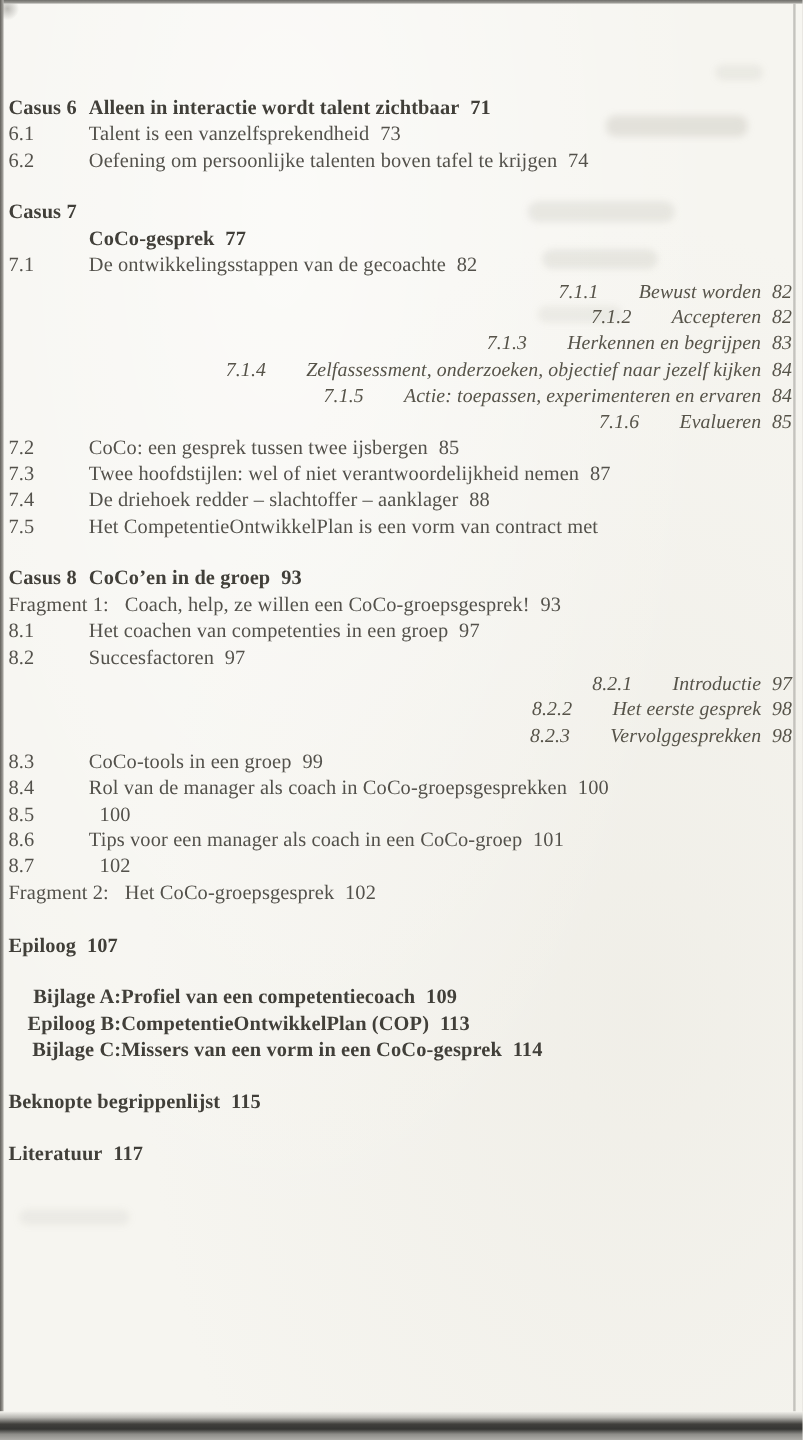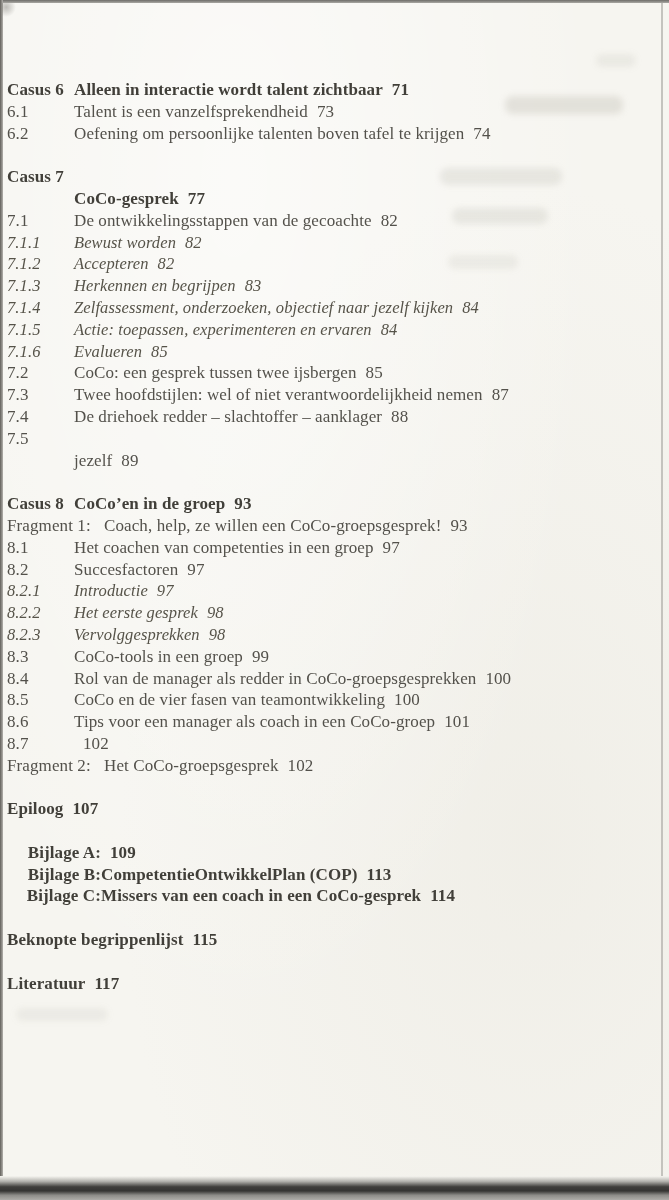--- a/index.html
+++ b/index.html
@@ -46,21 +46,21 @@
     padding-left:7px;
     font-size:17px;color:#53514b;
     letter-spacing:.1px;
     white-space:nowrap;
   }
   .row .col1{flex:none;width:67px;}
   .row .txt{flex:none;}
   .row .pg{flex:none;margin-left:9px;}
   .k-spacer{min-height:21.8px;}
   .k-chapter,.k-chapter-cont,.k-back,.k-bijlage{font-weight:700;color:#413f39;}
-  .k-entry-italic{font-style:italic;font-size:16.5px;color:#565349;}
+  .k-entry-italic{font-style:italic;font-size:16.5px;color:#565349;justify-content:flex-end;}
   .k-fragment .col1{width:97px;}
   .k-bijlage .col1{width:94px;text-align:right;}
 </style>
 </head>
 <body>
 
 <div class="scan">
   <div class="edge edge-top"></div>
   <div class="edge edge-left"></div>
   <div class="edge edge-right"></div>
@@ -143,25 +143,21 @@
         <span class="txt">Twee hoofdstijlen: wel of niet verantwoordelijkheid nemen</span>
         <span class="pg">87</span>
       </div>
       <div class="row k-entry">
         <span class="col1">7.4</span>
         <span class="txt">De driehoek redder – slachtoffer – aanklager</span>
         <span class="pg">88</span>
       </div>
       <div class="row k-entry">
         <span class="col1">7.5</span>
-      </div>
-      <div class="row k-entry-cont">
-        <span class="col1"></span>
-        <span class="txt">jezelf</span>
-        <span class="pg">89</span>
+        <span class="txt">Het CompetentieOntwikkelPlan is een vorm van contract met</span>
       </div>
       <div class="row k-spacer"></div>
       <div class="row k-chapter">
         <span class="col1">Casus 8</span>
         <span class="txt">CoCo’en in de groep</span>
         <span class="pg">93</span>
       </div>
       <div class="row k-fragment">
         <span class="col1">Fragment 1:</span>
         <span class="txt">Coach, help, ze willen een CoCo-groepsgesprek!</span>
@@ -192,26 +188,25 @@
         <span class="txt">Vervolggesprekken</span>
         <span class="pg">98</span>
       </div>
       <div class="row k-entry">
         <span class="col1">8.3</span>
         <span class="txt">CoCo-tools in een groep</span>
         <span class="pg">99</span>
       </div>
       <div class="row k-entry">
         <span class="col1">8.4</span>
-        <span class="txt">Rol van de manager als redder in CoCo-groepsgesprekken</span>
+        <span class="txt">Rol van de manager als coach in CoCo-groepsgesprekken</span>
         <span class="pg">100</span>
       </div>
       <div class="row k-entry">
         <span class="col1">8.5</span>
-        <span class="txt">CoCo en de vier fasen van teamontwikkeling</span>
         <span class="pg">100</span>
       </div>
       <div class="row k-entry">
         <span class="col1">8.6</span>
         <span class="txt">Tips voor een manager als coach in een CoCo-groep</span>
         <span class="pg">101</span>
       </div>
       <div class="row k-entry">
         <span class="col1">8.7</span>
         <span class="pg">102</span>
@@ -222,30 +217,31 @@
         <span class="pg">102</span>
       </div>
       <div class="row k-spacer"></div>
       <div class="row k-back">
         <span class="txt">Epiloog</span>
         <span class="pg">107</span>
       </div>
       <div class="row k-spacer"></div>
       <div class="row k-bijlage">
         <span class="col1">Bijlage A:</span>
+        <span class="txt">Profiel van een competentiecoach</span>
         <span class="pg">109</span>
       </div>
       <div class="row k-bijlage">
-        <span class="col1">Bijlage B:</span>
+        <span class="col1">Epiloog B:</span>
         <span class="txt">CompetentieOntwikkelPlan (COP)</span>
         <span class="pg">113</span>
       </div>
       <div class="row k-bijlage">
         <span class="col1">Bijlage C:</span>
-        <span class="txt">Missers van een coach in een CoCo-gesprek</span>
+        <span class="txt">Missers van een vorm in een CoCo-gesprek</span>
         <span class="pg">114</span>
       </div>
       <div class="row k-spacer"></div>
       <div class="row k-back">
         <span class="txt">Beknopte begrippenlijst</span>
         <span class="pg">115</span>
       </div>
       <div class="row k-spacer"></div>
       <div class="row k-back">
         <span class="txt">Literatuur</span>

